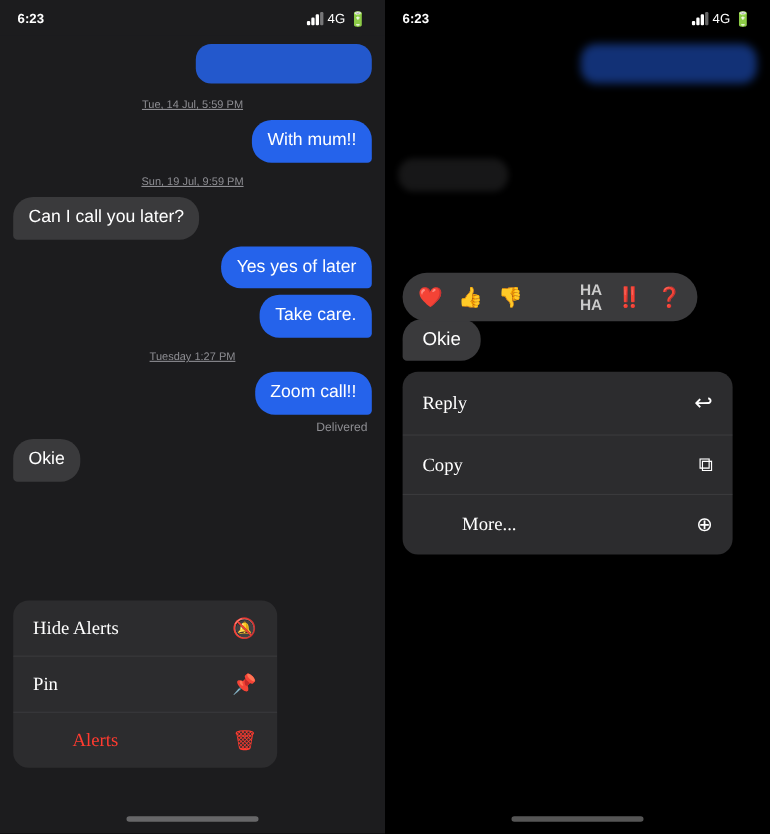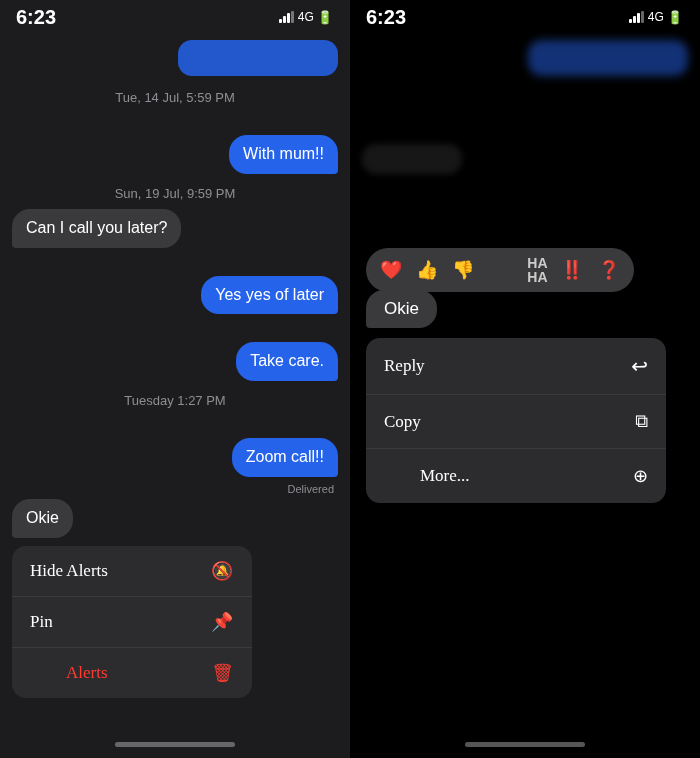--- a/index.html
+++ b/index.html
@@ -27,21 +27,21 @@
     .status-bar {
       display: flex;
       justify-content: space-between;
       align-items: center;
       padding: 6px 16px 4px;
       height: 32px;
       background: #1c1c1e;
     }
     .status-time {
       color: #fff;
-      font-size: 20px;
+      font-size: 12px;
       font-weight: 600;
     }
     .status-icons {
       display: flex;
       align-items: center;
       gap: 4px;
       color: #fff;
       font-size: 12px;
     }
 
@@ -50,23 +50,24 @@
       flex: 1;
       padding: 8px 12px 16px;
       display: flex;
       flex-direction: column;
       gap: 2px;
       overflow: hidden;
     }
 
     .timestamp-label {
       color: #8e8e93;
-      font-size: 13px;
+      font-size: 10px;
       text-align: center;
       margin: 8px 0 4px;
+      text-decoration: underline;
     }
 
     .bubble-row {
       display: flex;
       margin: 2px 0;
     }
     .bubble-row.sent {
       justify-content: flex-end;
     }
     .bubble-row.received {
@@ -78,21 +79,20 @@
       padding: 9px 14px;
       border-radius: 18px;
       font-size: 16px;
       line-height: 1.3;
       word-break: break-word;
     }
     .bubble.sent {
       background: #2563eb;
       color: #fff;
       border-bottom-right-radius: 4px;
-      margin-top: 22px;
     }
     .bubble.received {
       background: #3a3a3c;
       color: #fff;
       border-bottom-left-radius: 4px;
     }
 
     .delivered-label {
       color: #8e8e93;
       font-size: 11px;

